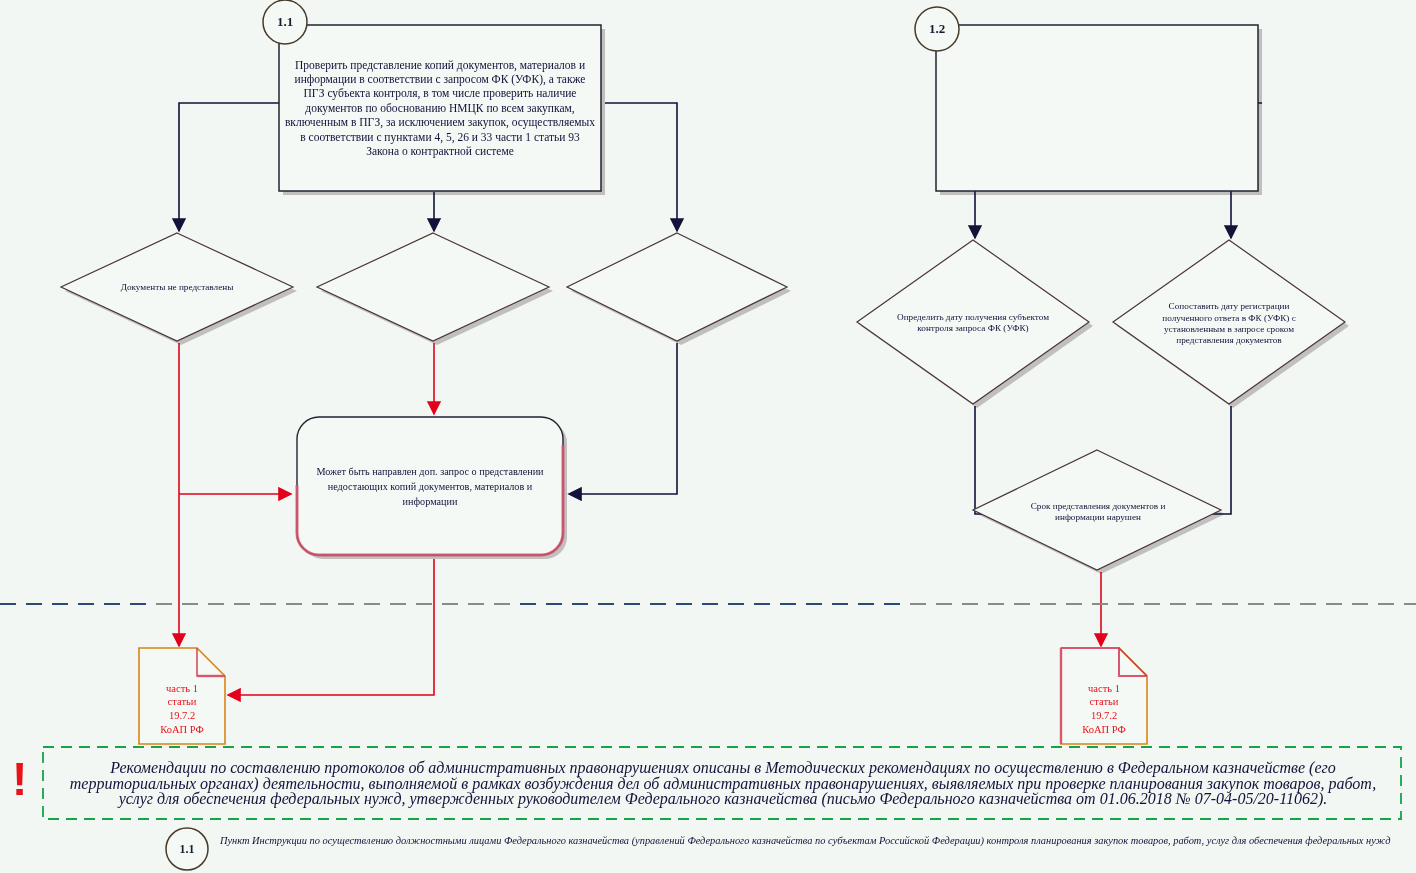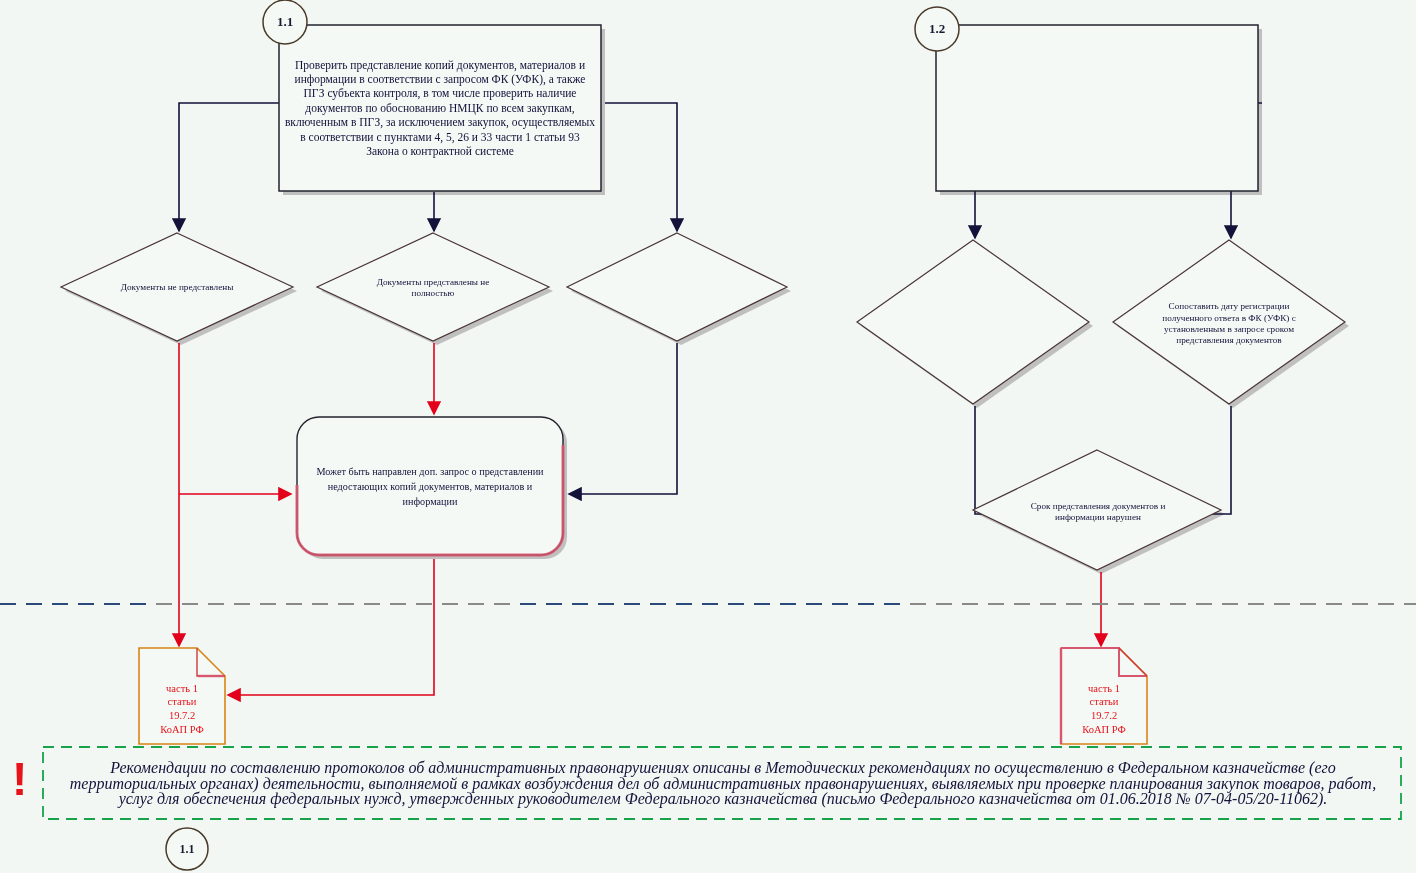--- a/index.html
+++ b/index.html
@@ -133,23 +133,23 @@
     <circle cx="285" cy="22" r="22" fill="#f4f9f5" stroke="#4a3a2a" stroke-width="1.5"></circle>
     <circle cx="937" cy="29" r="22" fill="#f4f9f5" stroke="#4a3a2a" stroke-width="1.5"></circle>
     <circle cx="187" cy="849" r="21" fill="#f4f9f5" stroke="#4a3a2a" stroke-width="1.5"></circle>
   </svg>
 
   <div class="nodeText t11" style="left:283px;top:29px;width:314px;height:158px;">Проверить представление копий документов, материалов и информации в соответствии с запросом ФК (УФК), а также ПГЗ субъекта контроля, в том числе проверить наличие документов по обоснованию НМЦК по всем закупкам, включенным в ПГЗ, за исключением закупок, осуществляемых в соответствии с пунктами 4, 5, 26 и 33 части 1 статьи 93 Закона о контрактной системе</div>
 
 
   <div class="nodeText t9" style="left:97px;top:267px;width:160px;height:42px;">Документы не представлены</div>
 
-  <div class="nodeText t9" style="left:355px;top:267px;width:156px;height:42px;">Документы представлены не полностью</div>
 
 
+  <div class="nodeText t9" style="left:891px;top:296px;width:164px;height:54px;">Определить дату получения субъектом контроля запроса ФК (УФК)</div>
 
   <div class="nodeText t9" style="left:1153px;top:278px;width:152px;height:92px;">Сопоставить дату регистрации полученного ответа в ФК (УФК) с установленным в запросе сроком представления документов</div>
 
   <div class="nodeText t9" style="left:1021px;top:488px;width:154px;height:48px;">Срок представления документов и информации нарушен</div>
 
   <div class="nodeText t10" style="left:311px;top:436px;width:238px;height:100px;">Может быть направлен доп. запрос о представлении недостающих копий документов, материалов и информации</div>
 
   <div class="docTxt" style="left:139px;top:676px;width:86px;height:66px;flex-direction:column;">
     <span>часть 1</span>
     <span>статьи</span>
@@ -164,14 +164,15 @@
     <span>КоАП РФ</span>
   </div>
 
   <div class="badge" style="left:263px;top:10px;width:44px;height:24px;">1.1</div>
   <div class="badge" style="left:915px;top:17px;width:44px;height:24px;">1.2</div>
   <div class="badge" style="left:165px;top:838px;width:44px;height:22px;font-size:12px;">1.1</div>
 
   <div class="bang" style="left:12px;top:756px;">!</div>
   <div class="noteTxt" style="left:60px;top:760px;width:1326px;">Рекомендации по составлению протоколов об административных правонарушениях описаны в Методических рекомендациях по осуществлению в Федеральном казначействе (его территориальных органах) деятельности, выполняемой в рамках возбуждения дел об административных правонарушениях, выявляемых при проверке планирования закупок товаров, работ, услуг для обеспечения федеральных нужд, утвержденных руководителем Федерального казначейства (письмо Федерального казначейства от 01.06.2018 № 07-04-05/20-11062).</div>
 
+  <div class="legendTxt" style="left:220px;top:833px;width:1190px;">Пункт Инструкции по осуществлению должностными лицами Федерального казначейства (управлений Федерального казначейства по субъектам Российской Федерации) контроля планирования закупок товаров, работ, услуг для обеспечения федеральных нужд</div>
 
 </div>
 
 </body></html>

